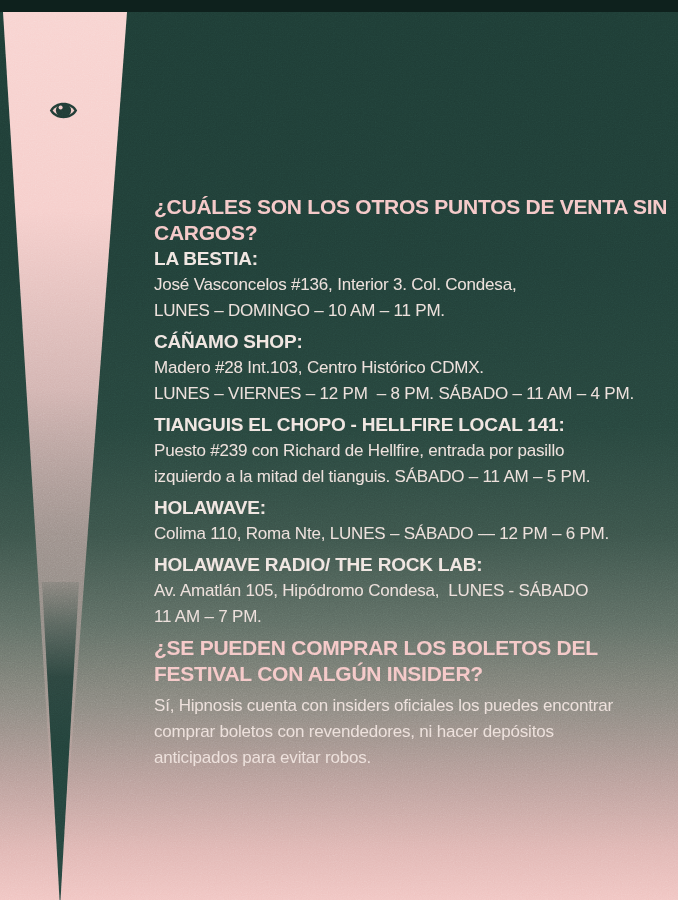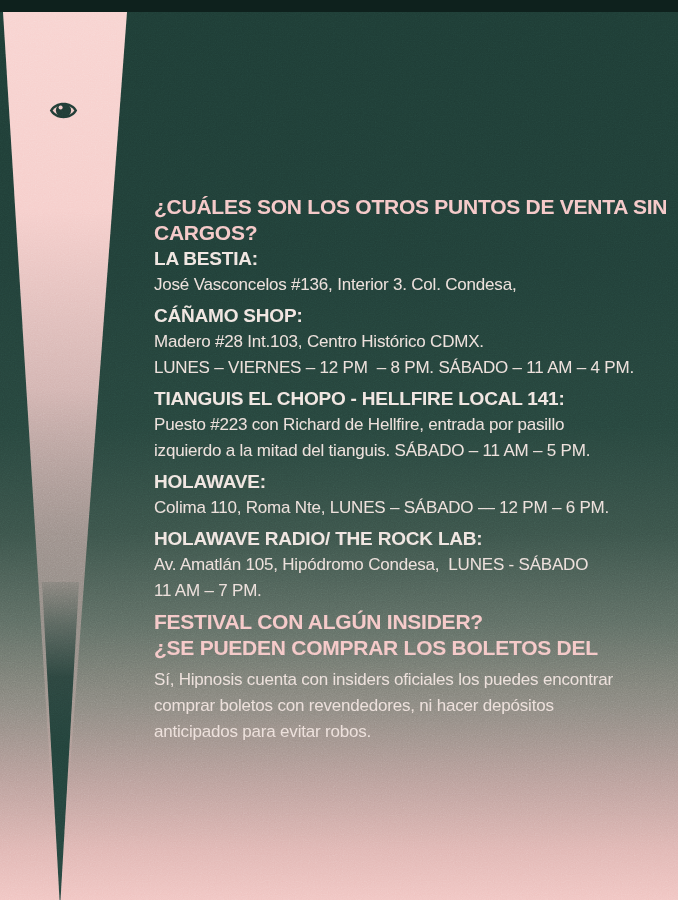--- a/index.html
+++ b/index.html
@@ -76,48 +76,49 @@
   <main class="content">
 
     <h2 class="question question--first">
       <span class="qline">¿CUÁLES SON LOS OTROS PUNTOS DE VENTA SIN</span>
       <span class="qline">CARGOS?</span>
     </h2>
 
     <section class="venue">
       <div class="venue-name">LA BESTIA:</div>
       <div class="body-line">José Vasconcelos #136, Interior 3. Col. Condesa,</div>
+      <div class="body-line">LUNES – DOMINGO – 10 AM – 11 PM.</div>
     </section>
 
     <section class="venue">
       <div class="venue-name">CÁÑAMO SHOP:</div>
       <div class="body-line">Madero #28 Int.103, Centro Histórico CDMX.</div>
       <div class="body-line">LUNES – VIERNES – 12 PM&nbsp; – 8 PM. SÁBADO – 11 AM – 4 PM.</div>
     </section>
 
     <section class="venue">
       <div class="venue-name">TIANGUIS EL CHOPO - HELLFIRE LOCAL 141:</div>
-      <div class="body-line">Puesto #223 con Richard de Hellfire, entrada por pasillo</div>
+      <div class="body-line">Puesto #239 con Richard de Hellfire, entrada por pasillo</div>
       <div class="body-line">izquierdo a la mitad del tianguis. SÁBADO – 11 AM – 5 PM.</div>
     </section>
 
     <section class="venue">
       <div class="venue-name">HOLAWAVE:</div>
       <div class="body-line">Colima 110, Roma Nte, LUNES – SÁBADO — 12 PM – 6 PM.</div>
     </section>
 
     <section class="venue">
       <div class="venue-name">HOLAWAVE RADIO/ THE ROCK LAB:</div>
       <div class="body-line">Av. Amatlán 105, Hipódromo Condesa,&nbsp; LUNES - SÁBADO</div>
       <div class="body-line">11 AM – 7 PM.</div>
     </section>
 
     <h2 class="question question--second">
+      <span class="qline">¿SE PUEDEN COMPRAR LOS BOLETOS DEL</span>
       <span class="qline">FESTIVAL CON ALGÚN INSIDER?</span>
-      <span class="qline">¿SE PUEDEN COMPRAR LOS BOLETOS DEL</span>
     </h2>
 
     <section class="answer">
       <div class="body-line">Sí, Hipnosis cuenta con insiders oficiales los puedes encontrar</div>
       <div class="body-line">comprar boletos con revendedores, ni hacer depósitos</div>
       <div class="body-line">anticipados para evitar robos.</div>
     </section>
 
   </main>
 

